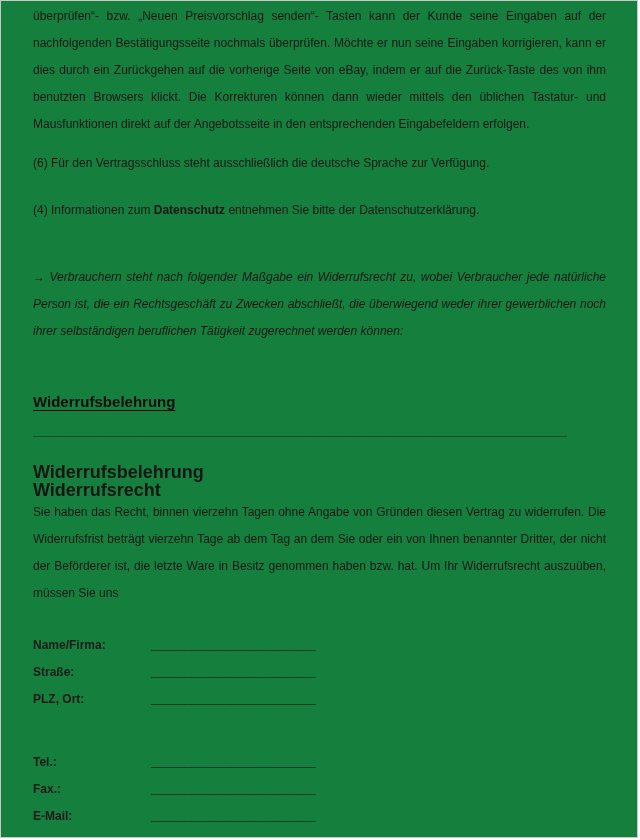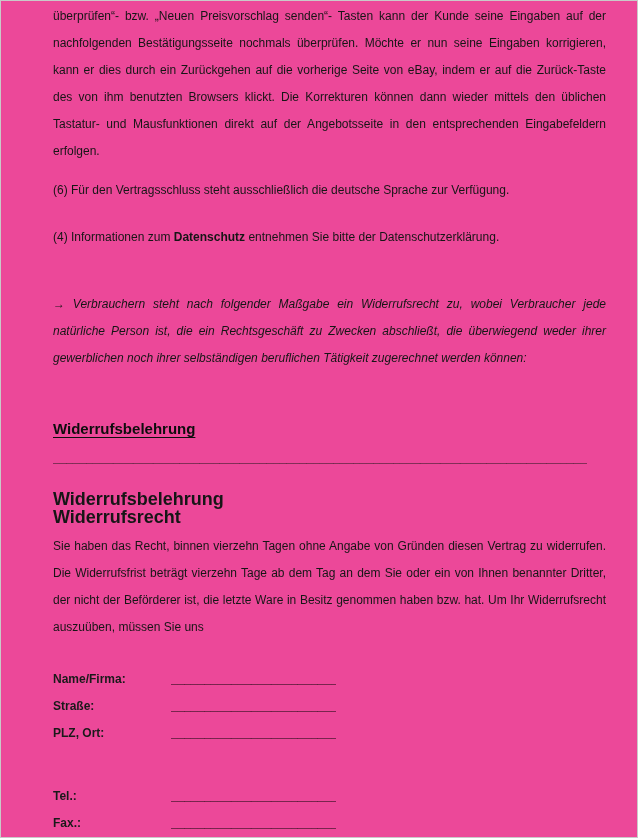--- a/index.html
+++ b/index.html
@@ -5,23 +5,23 @@
   html, body {
     margin: 0;
     padding: 0;
     background: #ffffff;
   }
   .page {
     position: relative;
     width: 638px;
     height: 838px;
     border: 1px solid #c9c9c9;
-    background: #ec4899;
+    background: #15803d;
     box-sizing: border-box;
-    padding: 2px 31px 0 52px;
+    padding: 2px 31px 0 32px;
     font-family: "Liberation Sans", "DejaVu Sans", sans-serif;
     font-size: 12px;
     color: #161616;
     overflow: hidden;
   }
   p, h1, h2 {
     margin: 0;
     padding: 0;
   }
   .body-par {
@@ -54,21 +54,20 @@
   .subheading {
     margin-top: 22px;
     font-weight: bold;
     line-height: 18px;
   }
   .subheading-2 {
     font-weight: bold;
     line-height: 18px;
   }
   .par-widerruf {
-    margin-top: 7px;
     line-height: 27px;
     text-align: justify;
   }
   .form-block-1 { margin-top: 25px; }
   .form-block-2 { margin-top: 36px; }
   .form-row {
     line-height: 27px;
     white-space: nowrap;
   }
   .form-label {

